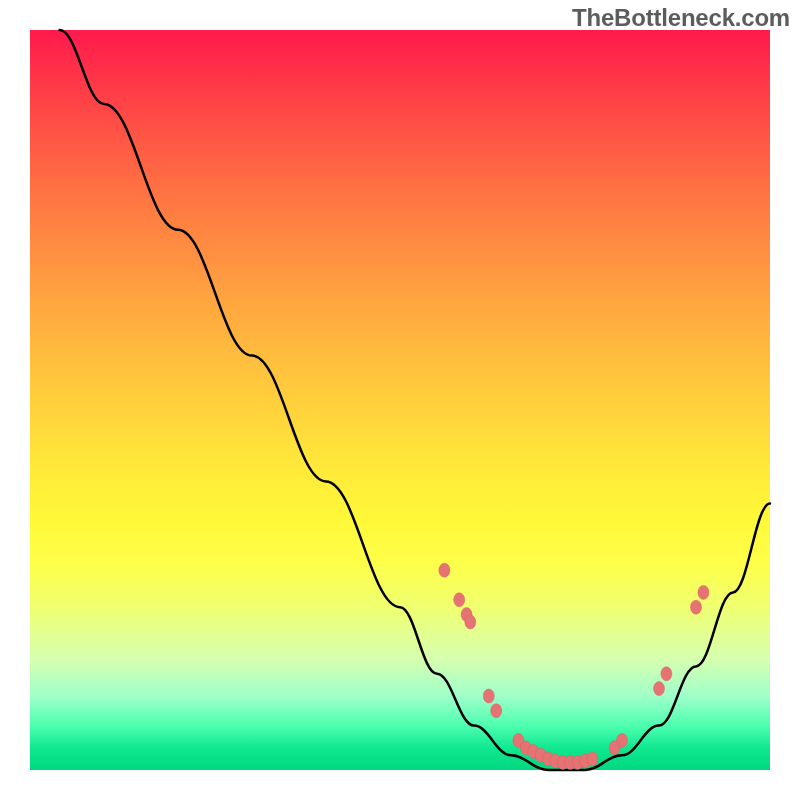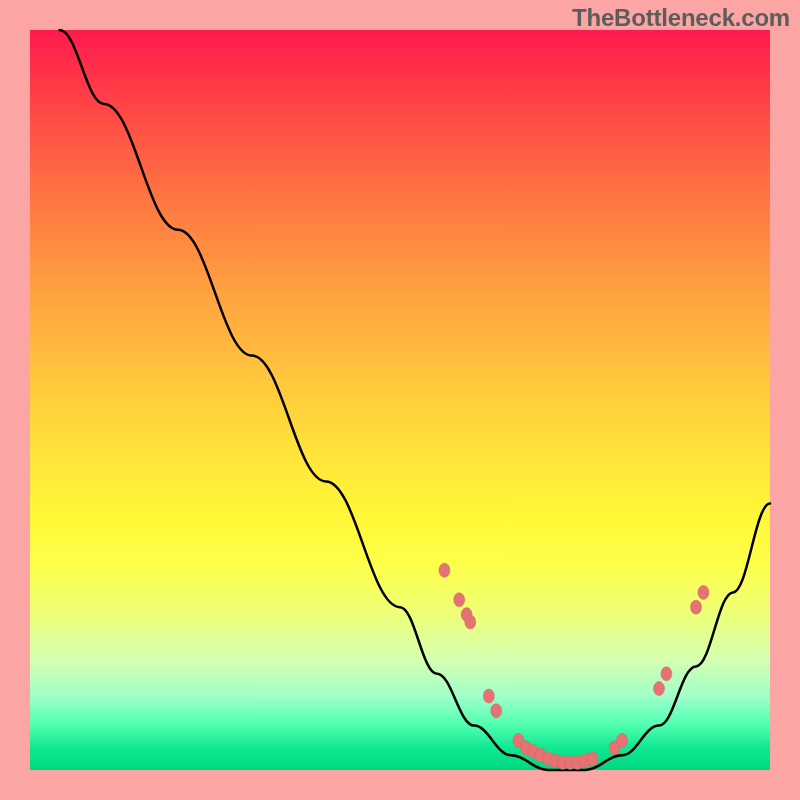--- a/index.html
+++ b/index.html
@@ -1,21 +1,21 @@
 <!DOCTYPE html>
 <html><head>
 <meta charset="utf-8">
 <style>
   * { margin: 0; padding: 0; box-sizing: border-box; }
   html, body { width: 800px; height: 800px; overflow: hidden; background: #000; }
   .frame {
     position: absolute;
     left: 0; top: 0;
     width: 800px; height: 800px;
-    background: #fca5a5;
+    background: #ffffff;
   }
   .plot-area {
     position: absolute;
     left: 30px; top: 30px;
     width: 740px; height: 740px;
     background: linear-gradient(to bottom,
       #ff1a4d 0%,
       #ff3348 6%,
       #ff5445 14%,
       #ff7a42 24%,

